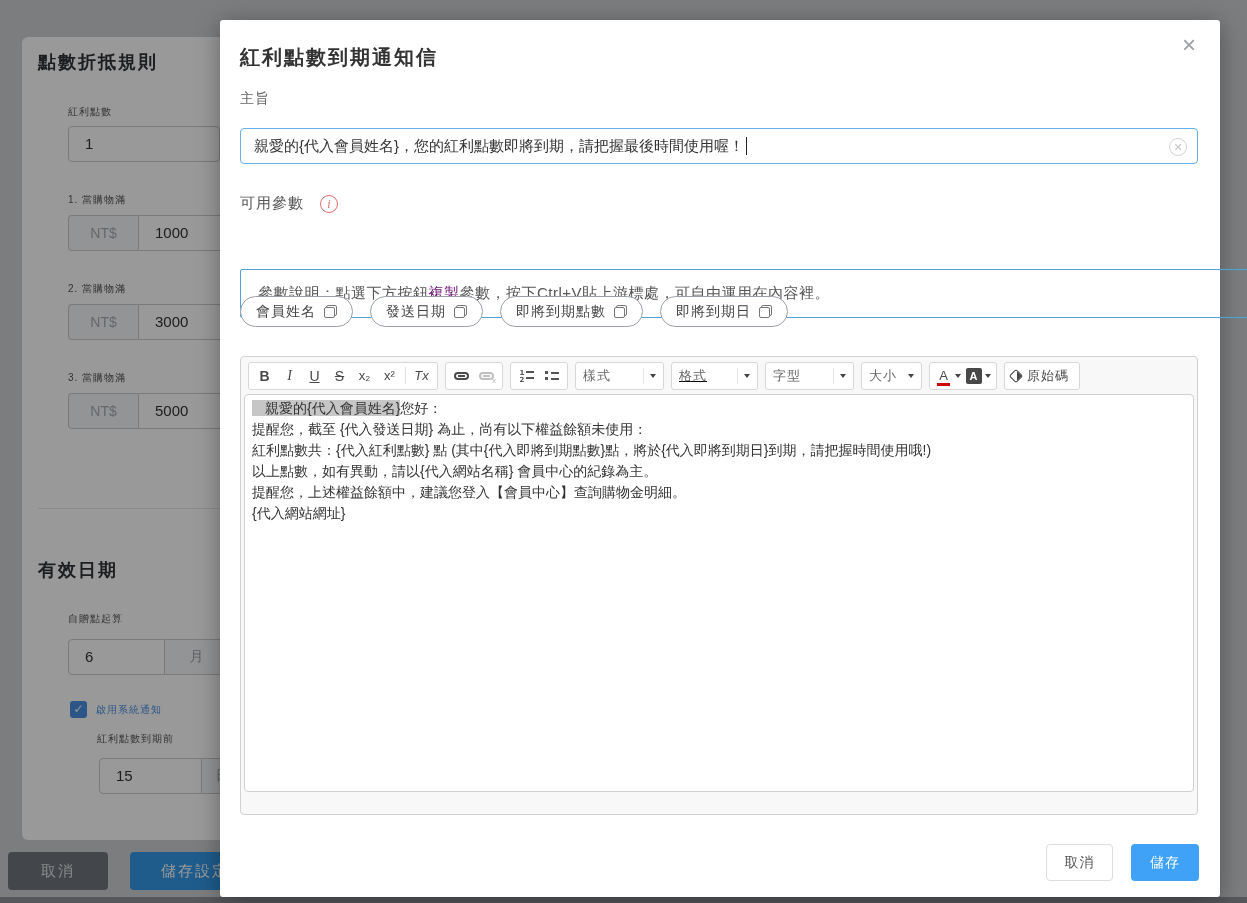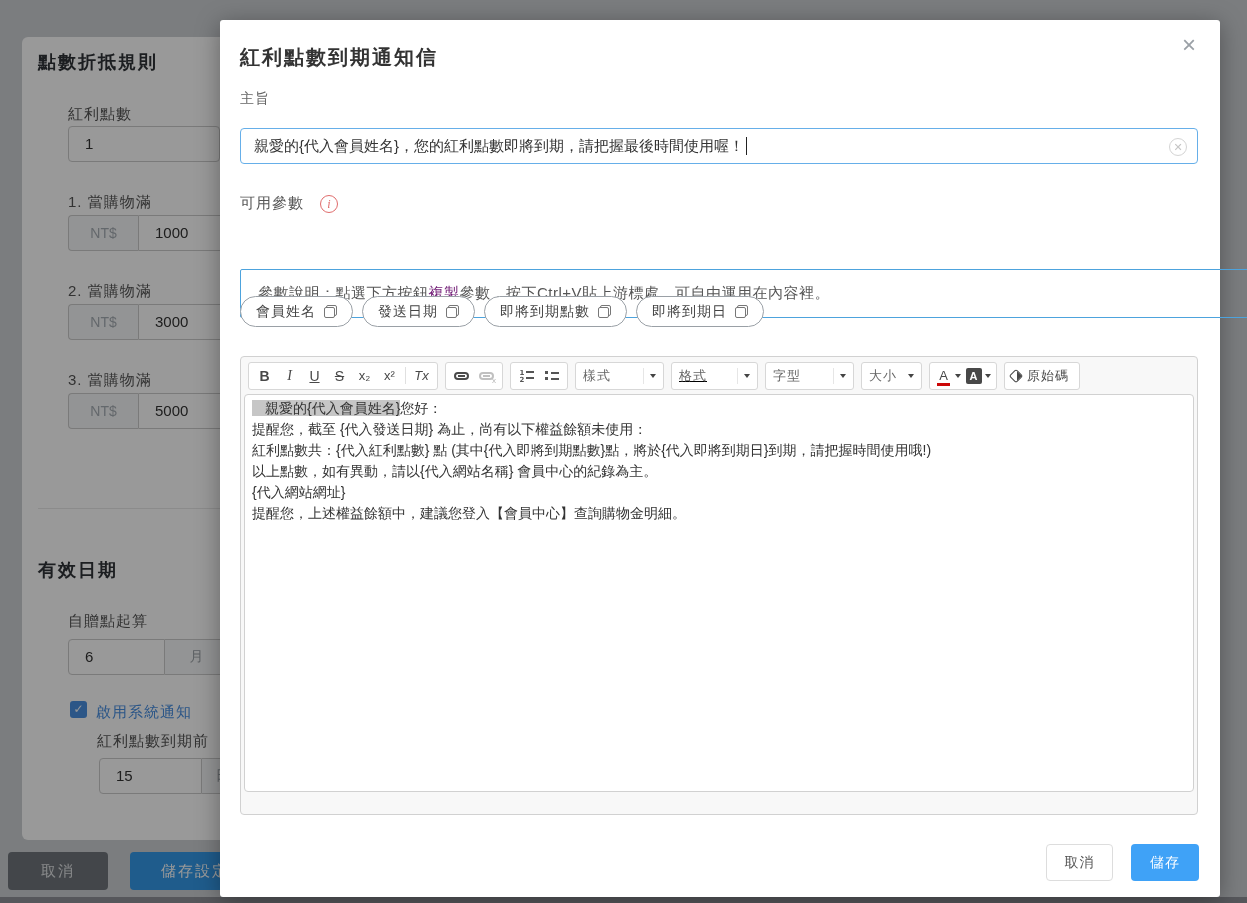--- a/index.html
+++ b/index.html
@@ -3,21 +3,21 @@
 <meta charset="utf-8">
 <style>
   * { margin:0; padding:0; box-sizing:border-box; }
   html,body { width:1247px; height:903px; overflow:hidden; }
   body { font-family:"Liberation Sans","DejaVu Sans",sans-serif; background:#ced1d4; position:relative; }
 
   
   .page { position:absolute; inset:0; z-index:0; }
   .bg-card { position:absolute; left:22px; top:37px; width:1190px; height:803px; background:#fff; border-radius:6px; }
   .bg-h { position:absolute; font-size:18px; font-weight:bold; color:#2f3337; letter-spacing:2px; }
-  .bg-label { position:absolute; font-size:15px; color:#555; letter-spacing:1px; }
+  .bg-label { position:absolute; font-size:10px; color:#555; letter-spacing:1px; }
   .bg-input { position:absolute; height:36px; background:#fff; border:1px solid #ccc; border-radius:4px; font-size:15px; color:#333; line-height:34px; padding-left:16px; }
   .bg-group { position:absolute; display:flex; height:36px; }
   .bg-pre { width:70px; background:#f6f7f8; border:1px solid #ccc; border-right:none; border-radius:4px 0 0 4px; color:#a6adb4; font-size:14px; display:flex; align-items:center; justify-content:center; }
   .bg-val { width:92px; background:#fff; border:1px solid #ccc; border-radius:0 4px 4px 0; font-size:15px; color:#333; line-height:34px; padding-left:16px; }
   .bg-suf { width:64px; background:#f6f7f8; border:1px solid #ccc; border-left:none; border-radius:0 4px 4px 0; color:#9aa0a6; font-size:14px; display:flex; align-items:center; justify-content:center; }
   .bg-divider { position:absolute; left:38px; top:508px; width:1150px; height:1px; background:#e8e8e8; }
   .bg-check { position:absolute; left:70px; top:701px; width:17px; height:17px; background:#4a90e2; border-radius:3px; color:#fff; font-size:12px; line-height:17px; text-align:center; }
   .bg-btn-cancel { position:absolute; left:8px; top:852px; width:100px; height:38px; background:#70767c; border-radius:4px; color:#e2e4e6; font-size:15px; letter-spacing:2px; display:flex; align-items:center; justify-content:center; border:none; }
   .bg-btn-save { position:absolute; left:130px; top:852px; width:130px; height:38px; background:#3499e9; border-radius:4px; color:#fff; font-size:15px; letter-spacing:2px; display:flex; align-items:center; justify-content:center; border:none; }
   .bg-strip { position:absolute; left:0; top:897px; width:100%; height:6px; background:#8f9298; }
@@ -31,21 +31,21 @@
   .m-title { position:absolute; left:20px; top:24px; font-size:20px; font-weight:bold; color:#333; letter-spacing:2px; }
   .m-sub-label { position:absolute; left:20px; top:70px; font-size:14px; color:#666; letter-spacing:1px; }
   .m-subject { position:absolute; left:20px; top:108px; width:958px; height:36px; border:1px solid #66afe9; border-radius:4px; display:flex; align-items:center; padding:0 34px 0 13px; font-size:15px; color:#333; }
   .caret { display:inline-block; width:1px; height:18px; background:#222; margin-left:2px; vertical-align:-3px; }
   .m-clear { position:absolute; right:10px; top:9px; width:18px; height:18px; border:1px solid #d4d4d4; border-radius:50%; color:#c4c4c4; font-size:11px; line-height:16px; text-align:center; cursor:pointer; }
   .m-params-row { position:absolute; left:20px; top:174px; display:flex; align-items:center; gap:16px; }
   .m-params-label { font-size:15px; color:#555; letter-spacing:1px; }
   .info-ico { width:18px; height:18px; border:1px solid #e06c6c; border-radius:50%; color:#e06c6c; font-family:"Liberation Serif","DejaVu Serif",serif; font-style:italic; font-size:12px; line-height:16px; text-align:center; }
   .m-info { position:absolute; left:20px; top:205px; width:1062px; height:49px; border:1px solid #4da3dd; border-radius:2px; display:flex; align-items:center; padding-left:17px; font-size:15px; color:#555; letter-spacing:0.5px;margin-top:44px; }
   .m-info .red { color:#701a75; }
-  .m-pills { position:absolute; left:20px; top:276px; display:flex; gap:9px; }
+  .m-pills { position:absolute; left:20px; top:276px; display:flex; gap:17px; }
   .pill { height:31px; border:1px solid #9aa0a6; border-radius:16px; background:#fff; display:flex; align-items:center; gap:8px; padding:0 15px; font-size:14px; color:#444; letter-spacing:1px; cursor:pointer; }
   .copy-ico { position:relative; width:13px; height:13px; }
   .copy-ico::before { content:""; position:absolute; right:0; top:0; width:9px; height:9px; border:1px solid #777; border-radius:2px; }
   .copy-ico::after { content:""; position:absolute; left:0; bottom:0; width:9px; height:9px; border:1px solid #777; border-radius:2px; background:#fff; }
 
   
   .editor { position:absolute; left:20px; top:336px; width:958px; height:459px; border:1px solid #d1d1d1; border-radius:4px; background:#f8f8f8; }
   .tb { height:37px; display:flex; align-items:center; gap:7px; padding:0 7px; }
   .tb-group { background:#fff; border:1px solid #d7d7d7; border-radius:3px; height:28px; display:flex; align-items:center; padding:0 3px; }
   .tbtn { width:25px; height:25px; display:flex; align-items:center; justify-content:center; color:#484848; font-size:14px; cursor:pointer; }
@@ -241,21 +241,21 @@
         <span class="ico-src"></span>
         <span class="src-label">原始碼</span>
       </div>
     </div>
 
     <div class="ed-content">
       <div><span class="sel">親愛的{代入會員姓名}</span><span>您好：</span></div>
       <div>提醒您，截至 {代入發送日期} 為止，尚有以下權益餘額未使用：</div>
       <div>紅利點數共：{代入紅利點數} 點 (其中{代入即將到期點數}點，將於{代入即將到期日}到期，請把握時間使用哦!)</div>
       <div>以上點數，如有異動，請以{代入網站名稱} 會員中心的紀錄為主。</div>
+      <div>提醒您，上述權益餘額中，建議您登入【會員中心】查詢購物金明細。</div>
       <div>{代入網站網址}</div>
-      <div>提醒您，上述權益餘額中，建議您登入【會員中心】查詢購物金明細。</div>
     </div>
 
   </div>
 
   <button class="m-cancel">取消</button>
   <button class="m-save">儲存</button>
 </div>
 
 </body></html>

